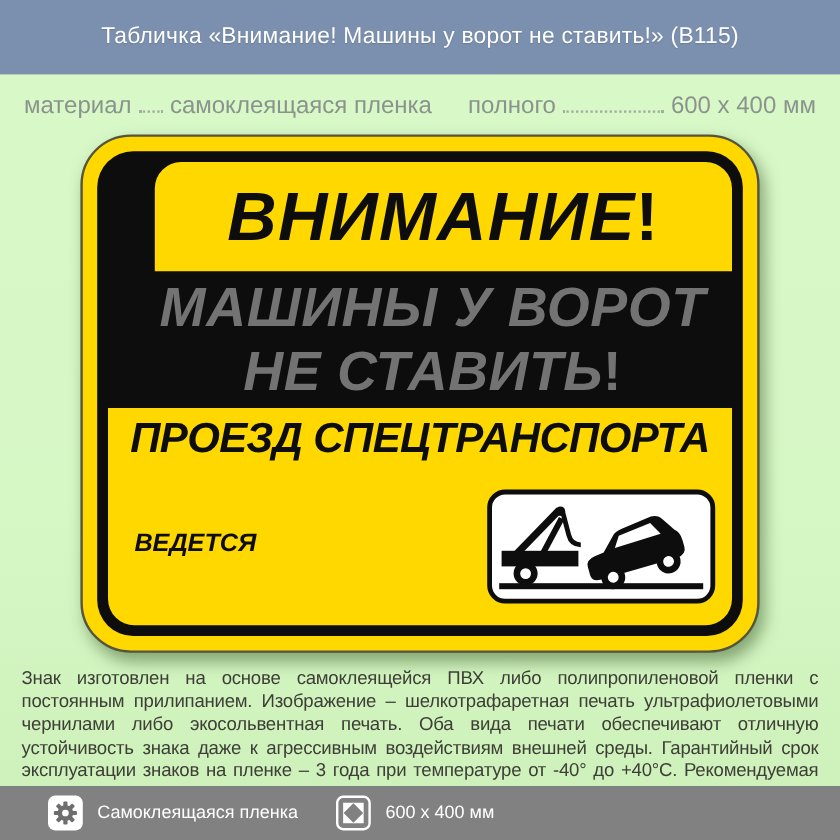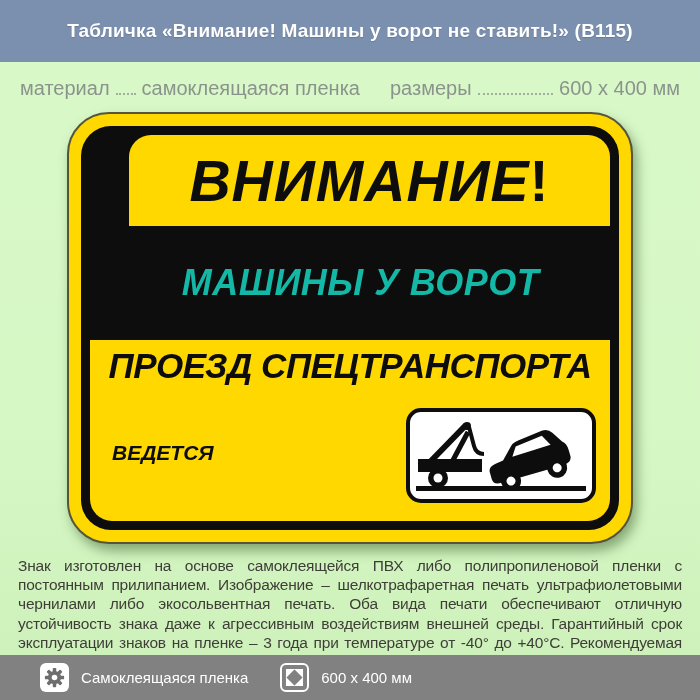--- a/index.html
+++ b/index.html
@@ -10,21 +10,21 @@
     position:relative; width:700px; height:700px; overflow:hidden;
     background:linear-gradient(180deg,#d9f8c9 0%, #d6f8c5 60%, #cdf0ba 100%);
   }
 
   
   .top-bar {
     height:62px; background:#7b90ae;
     display:flex; align-items:center; justify-content:center;
   }
   .top-bar .title {
-    color:#ffffff; font-size:19px; font-weight:bold; letter-spacing:.2px;
+    color:#ffffff; font-size:19px; font-weight:normal; letter-spacing:.2px;
     text-shadow:0 1px 1px rgba(0,0,0,.15);
   }
 
   
   .specs { display:flex; gap:30px; margin:15px 20px 0 20px; }
   .spec { display:flex; align-items:baseline; color:#8b948c; font-size:20px; }
   .spec.left  { flex:0 0 300px; }
   .spec.right { flex:1; }
   .spec .dots { flex:1; border-bottom:2px dotted #a3ae9f; margin:0 6px 3px 6px; min-width:20px; }
   .spec .lbl, .spec .val { white-space:nowrap; }
@@ -46,21 +46,21 @@
   }
   .band-attention .big {
     font-size:57px; font-weight:bold; font-style:italic; color:#0d0d0d;
     letter-spacing:1px; white-space:nowrap;
   }
   .band-black {
     flex:0 0 114px; display:flex; flex-direction:column;
     align-items:center; justify-content:center;
   }
   .band-black .w-line {
-    color:#14b8a6; font-size:36px; font-weight:bold; font-style:italic;
+    color:#737373; font-size:46px; font-weight:bold; font-style:italic;
     line-height:1.16; white-space:nowrap; letter-spacing:.5px;margin-left:21px;
   }
   .band-bottom {
     flex:1; background:#ffd800; border-radius:0 0 22px 22px;
     display:flex; flex-direction:column; padding:6px 14px 0 14px;
   }
   .passage {
     text-align:center; font-size:35px; font-weight:bold; font-style:italic;
     color:#0d0d0d; letter-spacing:-0.5px; white-space:nowrap;
   }
@@ -109,36 +109,37 @@
     <div class="title">Табличка «Внимание! Машины у ворот не ставить!» (В115)</div>
   </div>
 
   <div class="specs">
     <div class="spec left">
       <span class="lbl">материал</span>
       <span class="dots"></span>
       <span class="val">самоклеящаяся пленка</span>
     </div>
     <div class="spec right">
-      <span class="lbl">размеры</span>
+      <span class="lbl">полного</span>
       <span class="dots"></span>
       <span class="val">600 x 400 мм</span>
     </div>
   </div>
 
   <div class="sign-wrap">
     <div class="sign">
       <div class="frame">
 
         <div class="band-attention">
           <div class="big"><span>ВНИМАНИЕ</span><span class="excl">!</span></div>
         </div>
 
         <div class="band-black">
           <div class="w-line">МАШИНЫ У ВОРОТ</div>
+          <div class="w-line"><span>НЕ СТАВИТЬ</span><span class="excl">!</span></div>
         </div>
 
         <div class="band-bottom">
           <div class="passage">ПРОЕЗД СПЕЦТРАНСПОРТА</div>
           <div class="bottom-row">
             <div class="cctv">
               <div>ВЕДЕТСЯ</div>
             </div>
             <div class="tow-box">
               <svg width="182" height="87" viewBox="0 0 182 87" xmlns="http://www.w3.org/2000/svg">

